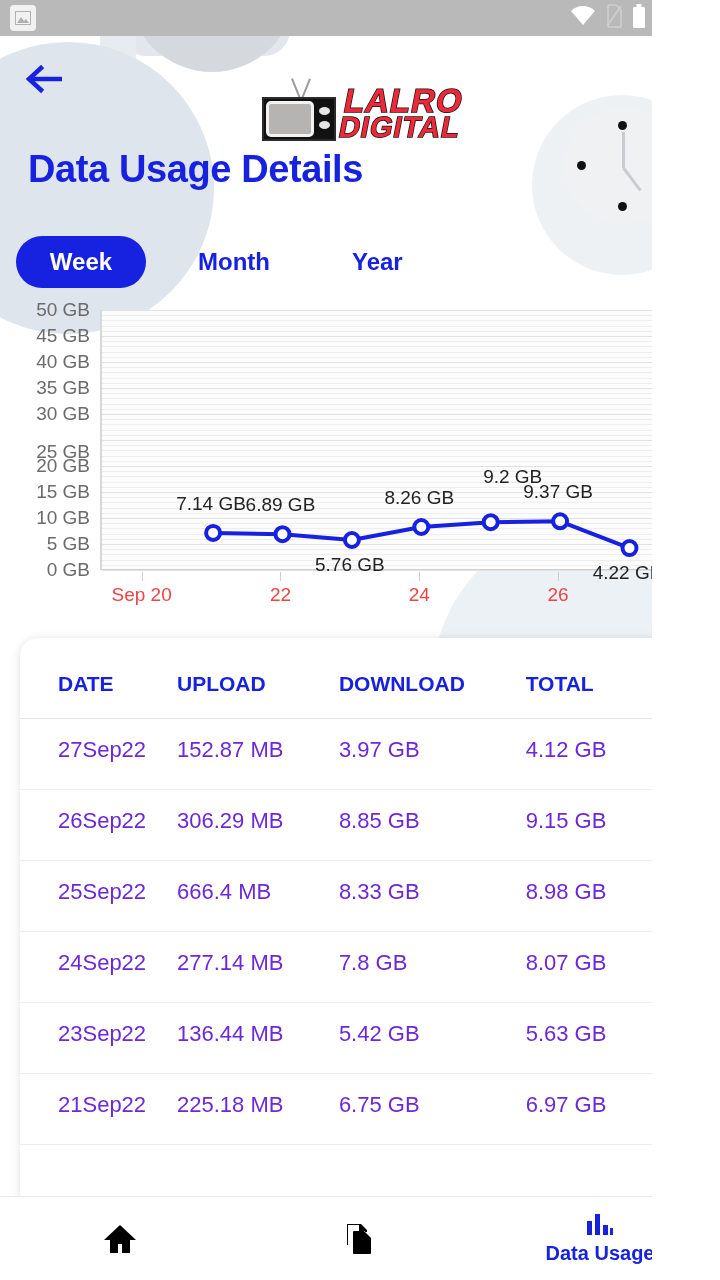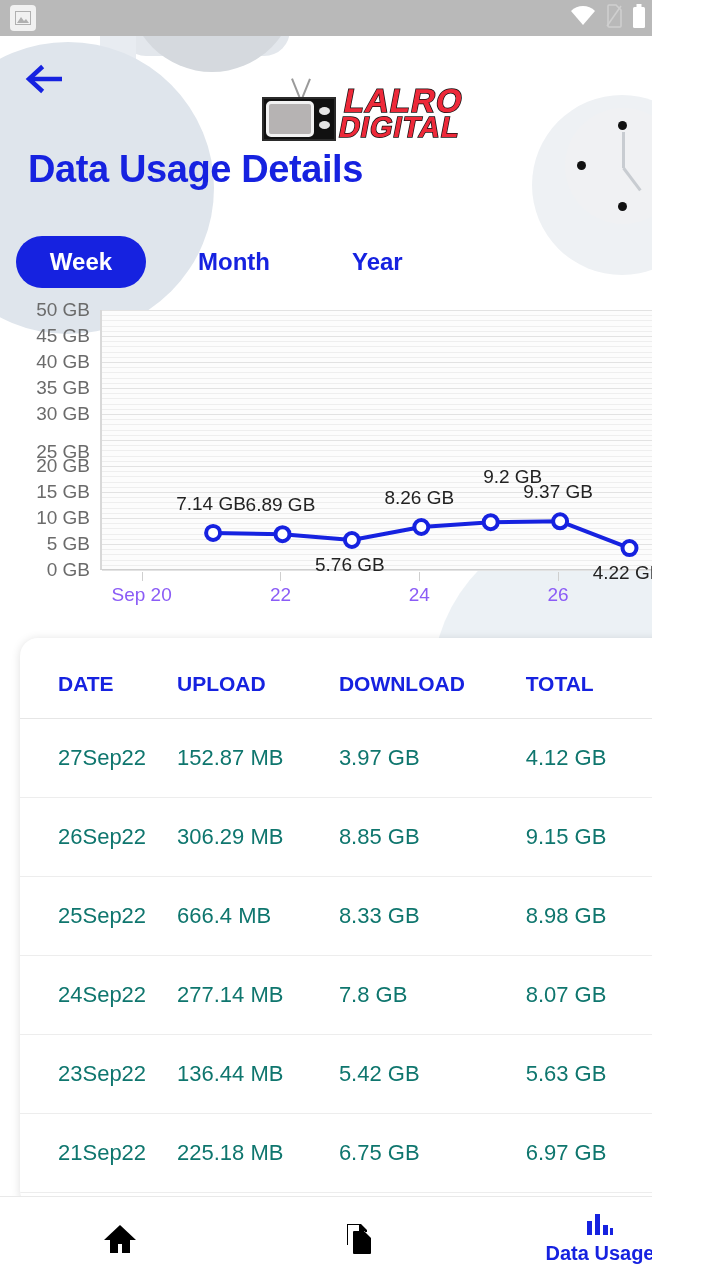--- a/index.html
+++ b/index.html
@@ -206,21 +206,21 @@
   .gridlines i {
     position: absolute; left: 0; right: 0; height: 1px;
     background: #eeeeee;
   }
   .gridlines i.major { background: #e2e2e2; }
   .xticks { position: absolute; left: 100px; top: 272px; width: 590px; }
   .xtick {
     position: absolute; top: 0; width: 1px; height: 9px; background: #cfcfcf;
   }
   .xlabel {
-    position: absolute; top: 12px; font-size: 19px; color: #8b5cf6;
+    position: absolute; top: 12px; font-size: 19px; color: #ef4444;
     transform: translateX(-50%); white-space: nowrap;
   }
   .svg-line { position: absolute; left: 0; top: 0; overflow: visible; }
   .pt-label {
     position: absolute; font-size: 19px; color: #232323;
     white-space: nowrap; transform: translateX(-50%);
   }
 
   
   .card {
@@ -232,22 +232,22 @@
     overflow: hidden;
     z-index: 14;
   }
   .tbl { width: 100%; border-collapse: collapse; }
   .tbl th {
     font-size: 21px; font-weight: bold; color: #1622e0;
     text-align: left; padding: 34px 0 22px 0;
     border-bottom: 1px solid #e6e6e6;
   }
   .tbl td {
-    font-size: 22px; color: #0f766e;
-    padding: 26px 0 26px 0;
+    font-size: 22px; color: #6d28d9;
+    padding: 18px 0 26px 0;
     border-bottom: 1px solid #ededed;
   }
   .tbl th.c0, .tbl td.c0 { width: 108px; padding-left: 38px; }
   .tbl th.c1, .tbl td.c1 { width: 130px; }
   .tbl th.c2, .tbl td.c2 { width: 150px; }
   .tbl th.c3, .tbl td.c3 { width: 140px; }
 
   
   .bottomnav {
     position: absolute; left: 0; bottom: 0;

